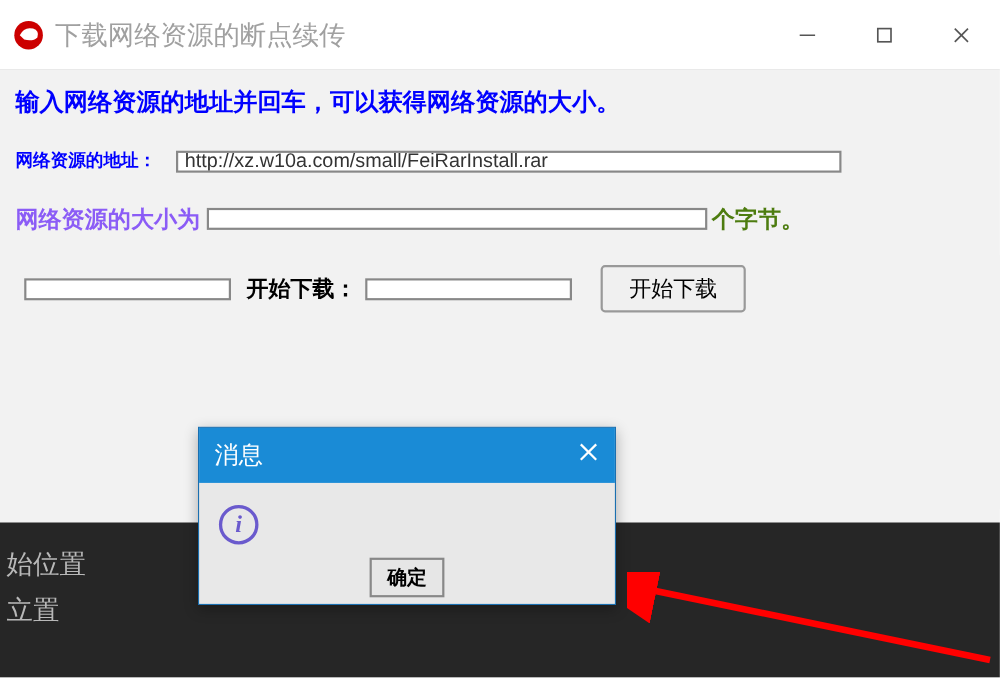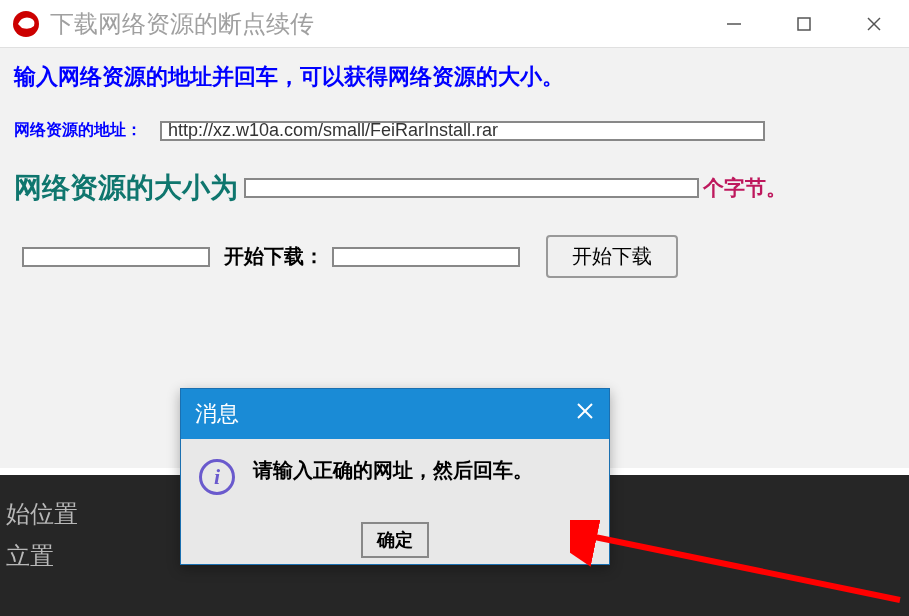--- a/index.html
+++ b/index.html
@@ -7,21 +7,21 @@
       font-family: "Microsoft YaHei", SimSun, Arial, sans-serif;
       background: #ffffff;
       width: 909px;
       height: 616px;
       overflow: hidden;
       position: relative;
     }
     .titlebar {
       display: flex;
       align-items: center;
-      height: 48px;
+      height: 64px;
       background: #ffffff;
       padding-left: 12px;
       border-bottom: 1px solid #e0e0e0;
     }
     .app-icon {
       width: 28px;
       height: 28px;
       margin-right: 10px;
       display: flex;
       align-items: center;
@@ -57,35 +57,35 @@
       font-size: 22px;
       margin-bottom: 28px;
     }
     .row {
       display: flex;
       align-items: center;
       margin-bottom: 28px;
       font-size: 20px;
     }
     .label-blue { color: #0000ff; font-weight: bold; font-size: 16px; }
-    .label-red { color: #0f766e; font-weight: bold; font-size: 28px; }
+    .label-red { color: #8b5cf6; font-weight: bold; font-size: 21px; }
     .label-black { color: #000000; font-weight: bold; font-size: 20px; }
     .input-field {
       border: 2px solid #888;
       background: #ffffff;
       height: 20px;
       padding: 2px 6px;
       font-size: 18px;
       font-family: Arial, sans-serif;
       color: #333;
     }
     .url-input { width: 605px; margin-left: 18px; }
     .size-input { width: 455px; margin-left: 6px; }
     .small-input { width: 188px; }
-    .suffix-red { color: #be185d; font-weight: bold; font-size: 21px; margin-left: 4px; }
+    .suffix-red { color: #4d7c0f; font-weight: bold; font-size: 21px; margin-left: 4px; }
     .suffix-black { color: #000; font-weight: bold; font-size: 20px; margin-left: 4px; }
     .start-btn {
       border: 2px solid #999;
       background: #f0f0f0;
       padding: 6px 24px;
       font-size: 20px;
       font-weight: normal;
       font-family: inherit;
       margin-left: 26px;
       border-radius: 4px;
@@ -100,21 +100,21 @@
       color: #b8b8b8;
       font-size: 24px;
       padding-top: 18px;
       padding-left: 6px;
     }
     .dark-panel div { line-height: 42px; }
     .dialog {
       position: absolute;
       left: 180px;
       top: 388px;
-      width: 430px;
+      width: 380px;
       background: #e8e8e8;
       border: 1px solid #1a6fb0;
       box-shadow: 0 4px 12px rgba(0,0,0,0.3);
     }
     .dialog-header {
       background: #1a8bd6;
       color: #ffffff;
       font-size: 22px;
       padding: 10px 14px;
       display: flex;
@@ -235,21 +235,20 @@
     <span class="dialog-close">
       <svg width="20" height="20">
           <line x1="3" y1="3" x2="17" y2="17" stroke="#fff" stroke-width="2"></line>
           <line x1="17" y1="3" x2="3" y2="17" stroke="#fff" stroke-width="2"></line>
         </svg>
     </span>
   </div>
   <div class="dialog-body">
     <div class="info-icon">i</div>
     <div class="dialog-text">
-      <p>请输入正确的网址，然后回车。</p>
     </div>
   </div>
   <div class="dialog-footer">
     <button class="ok-btn">确定</button>
   </div>
 </div>
 
 <svg class="arrow" width="340" height="90">
   <defs>
     <marker id="arrowhead" markerWidth="12" markerHeight="10" refX="2" refY="5" orient="auto">

